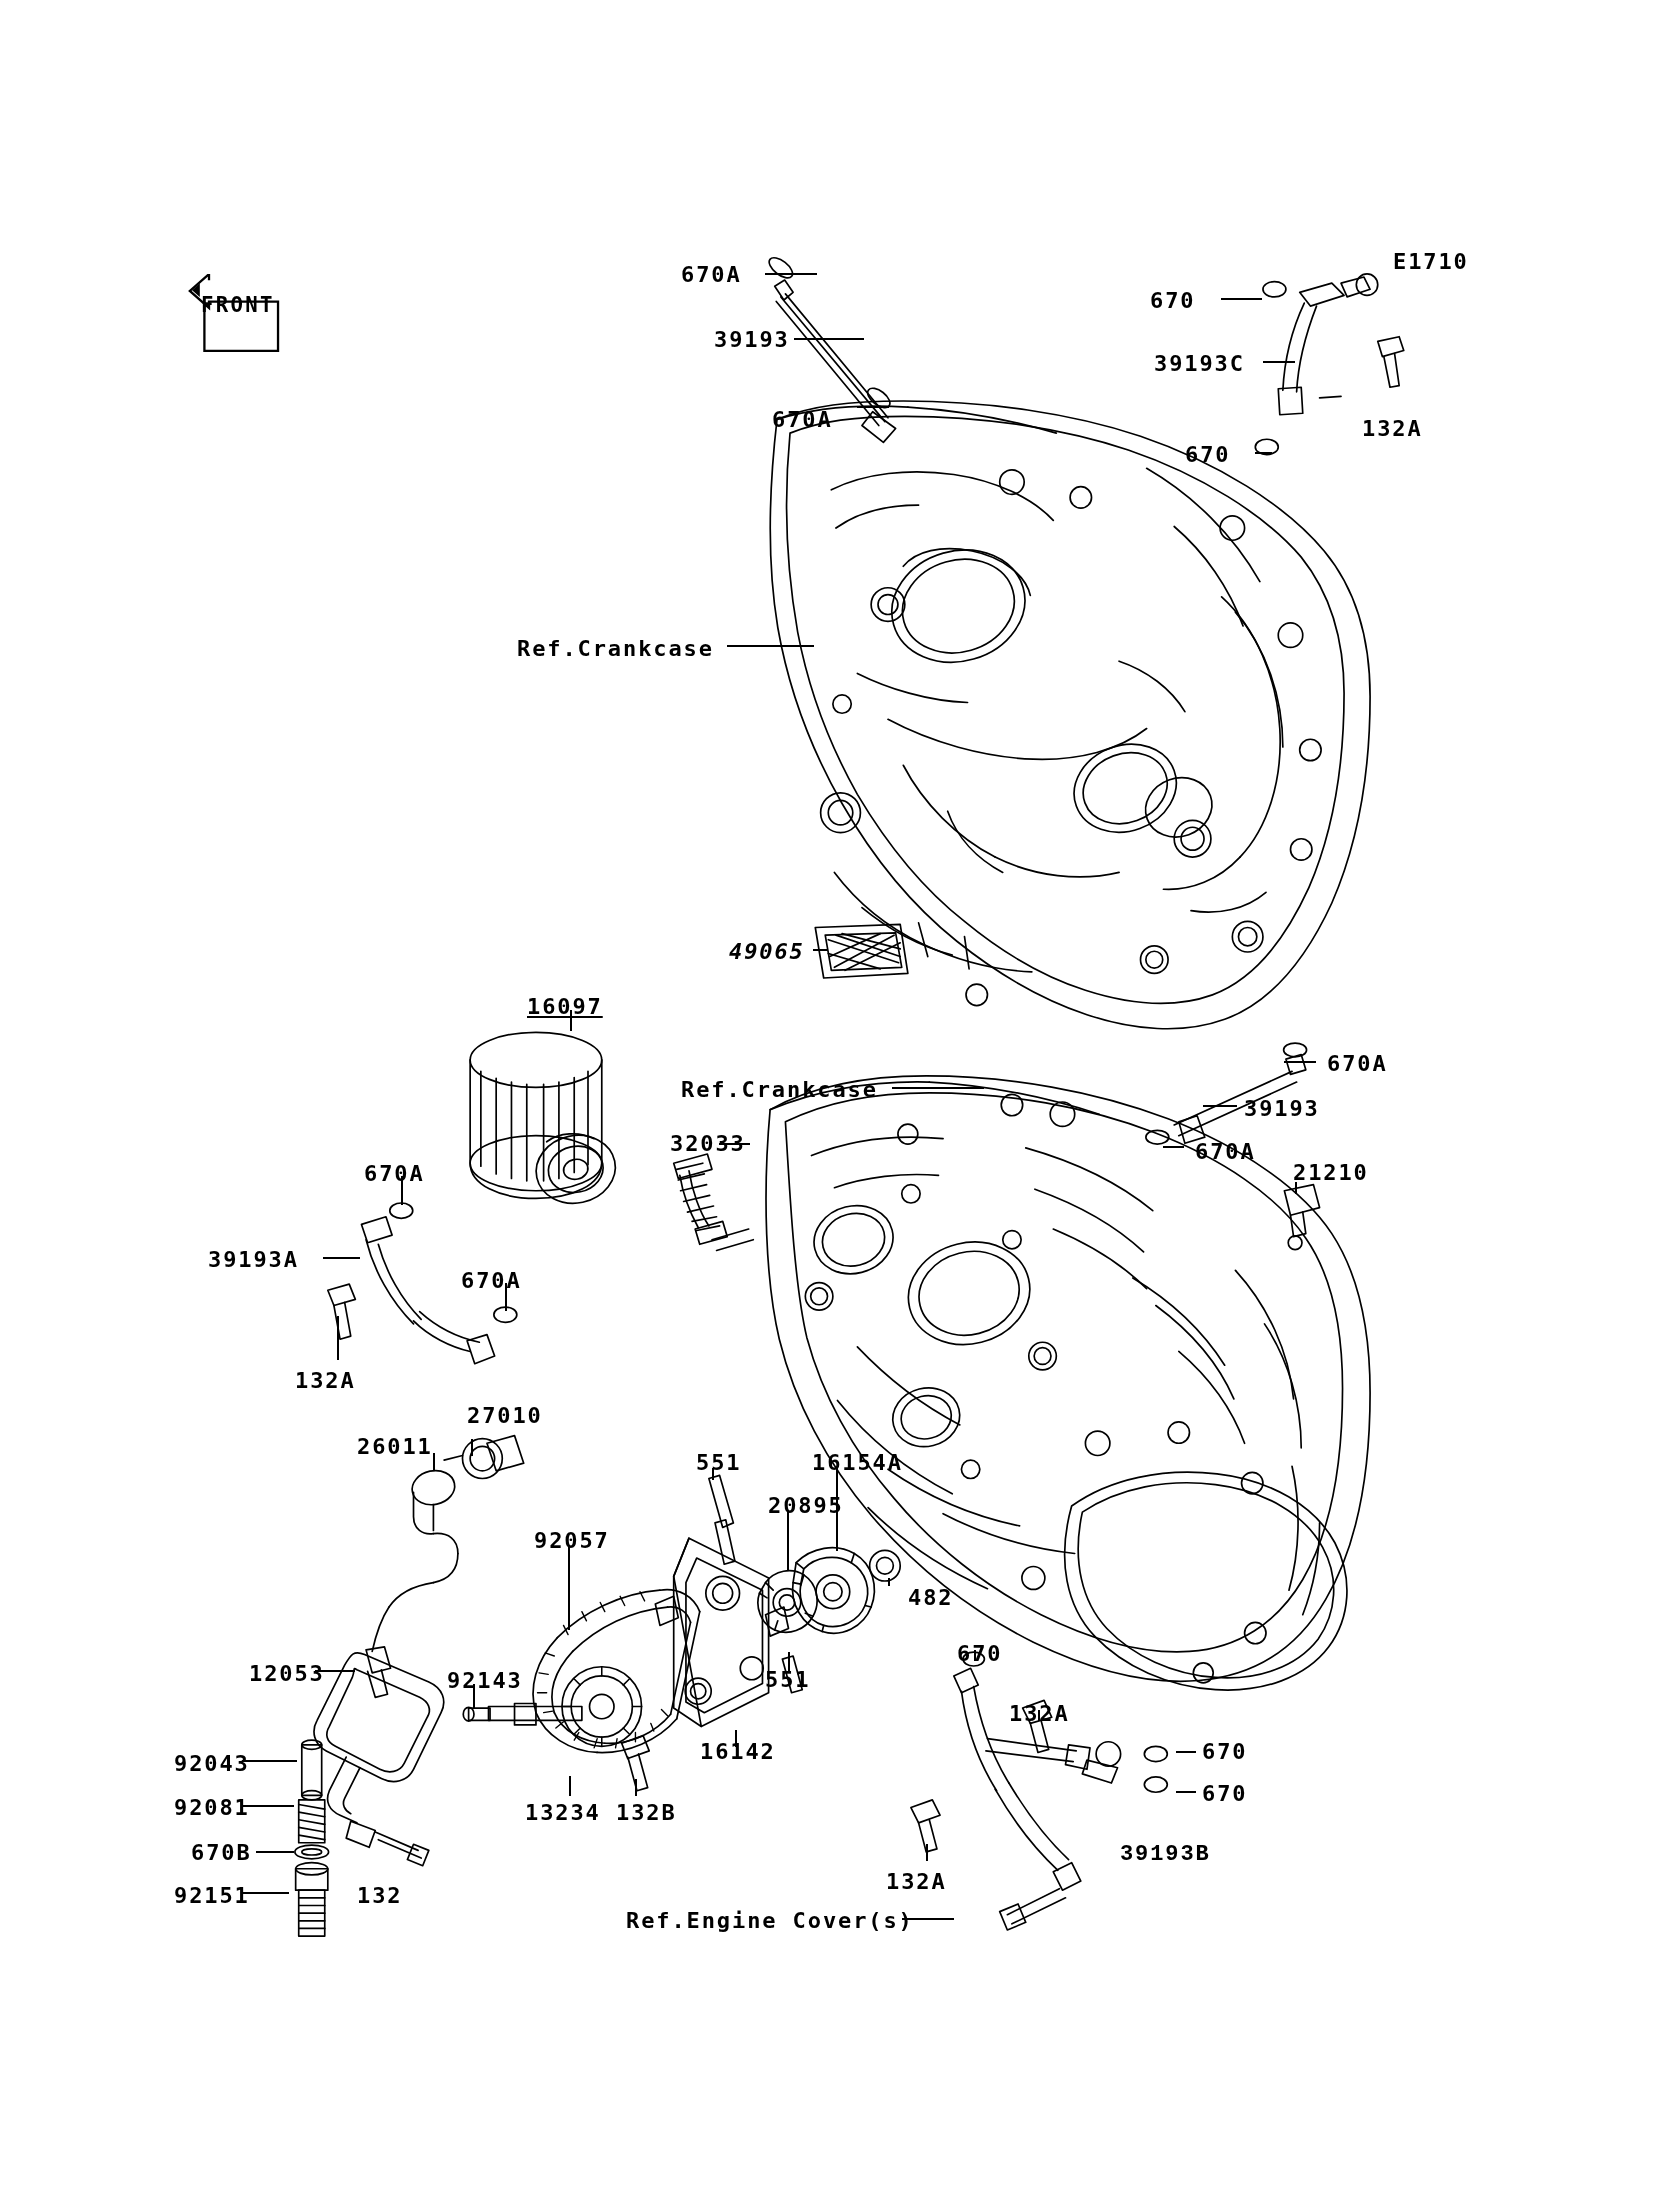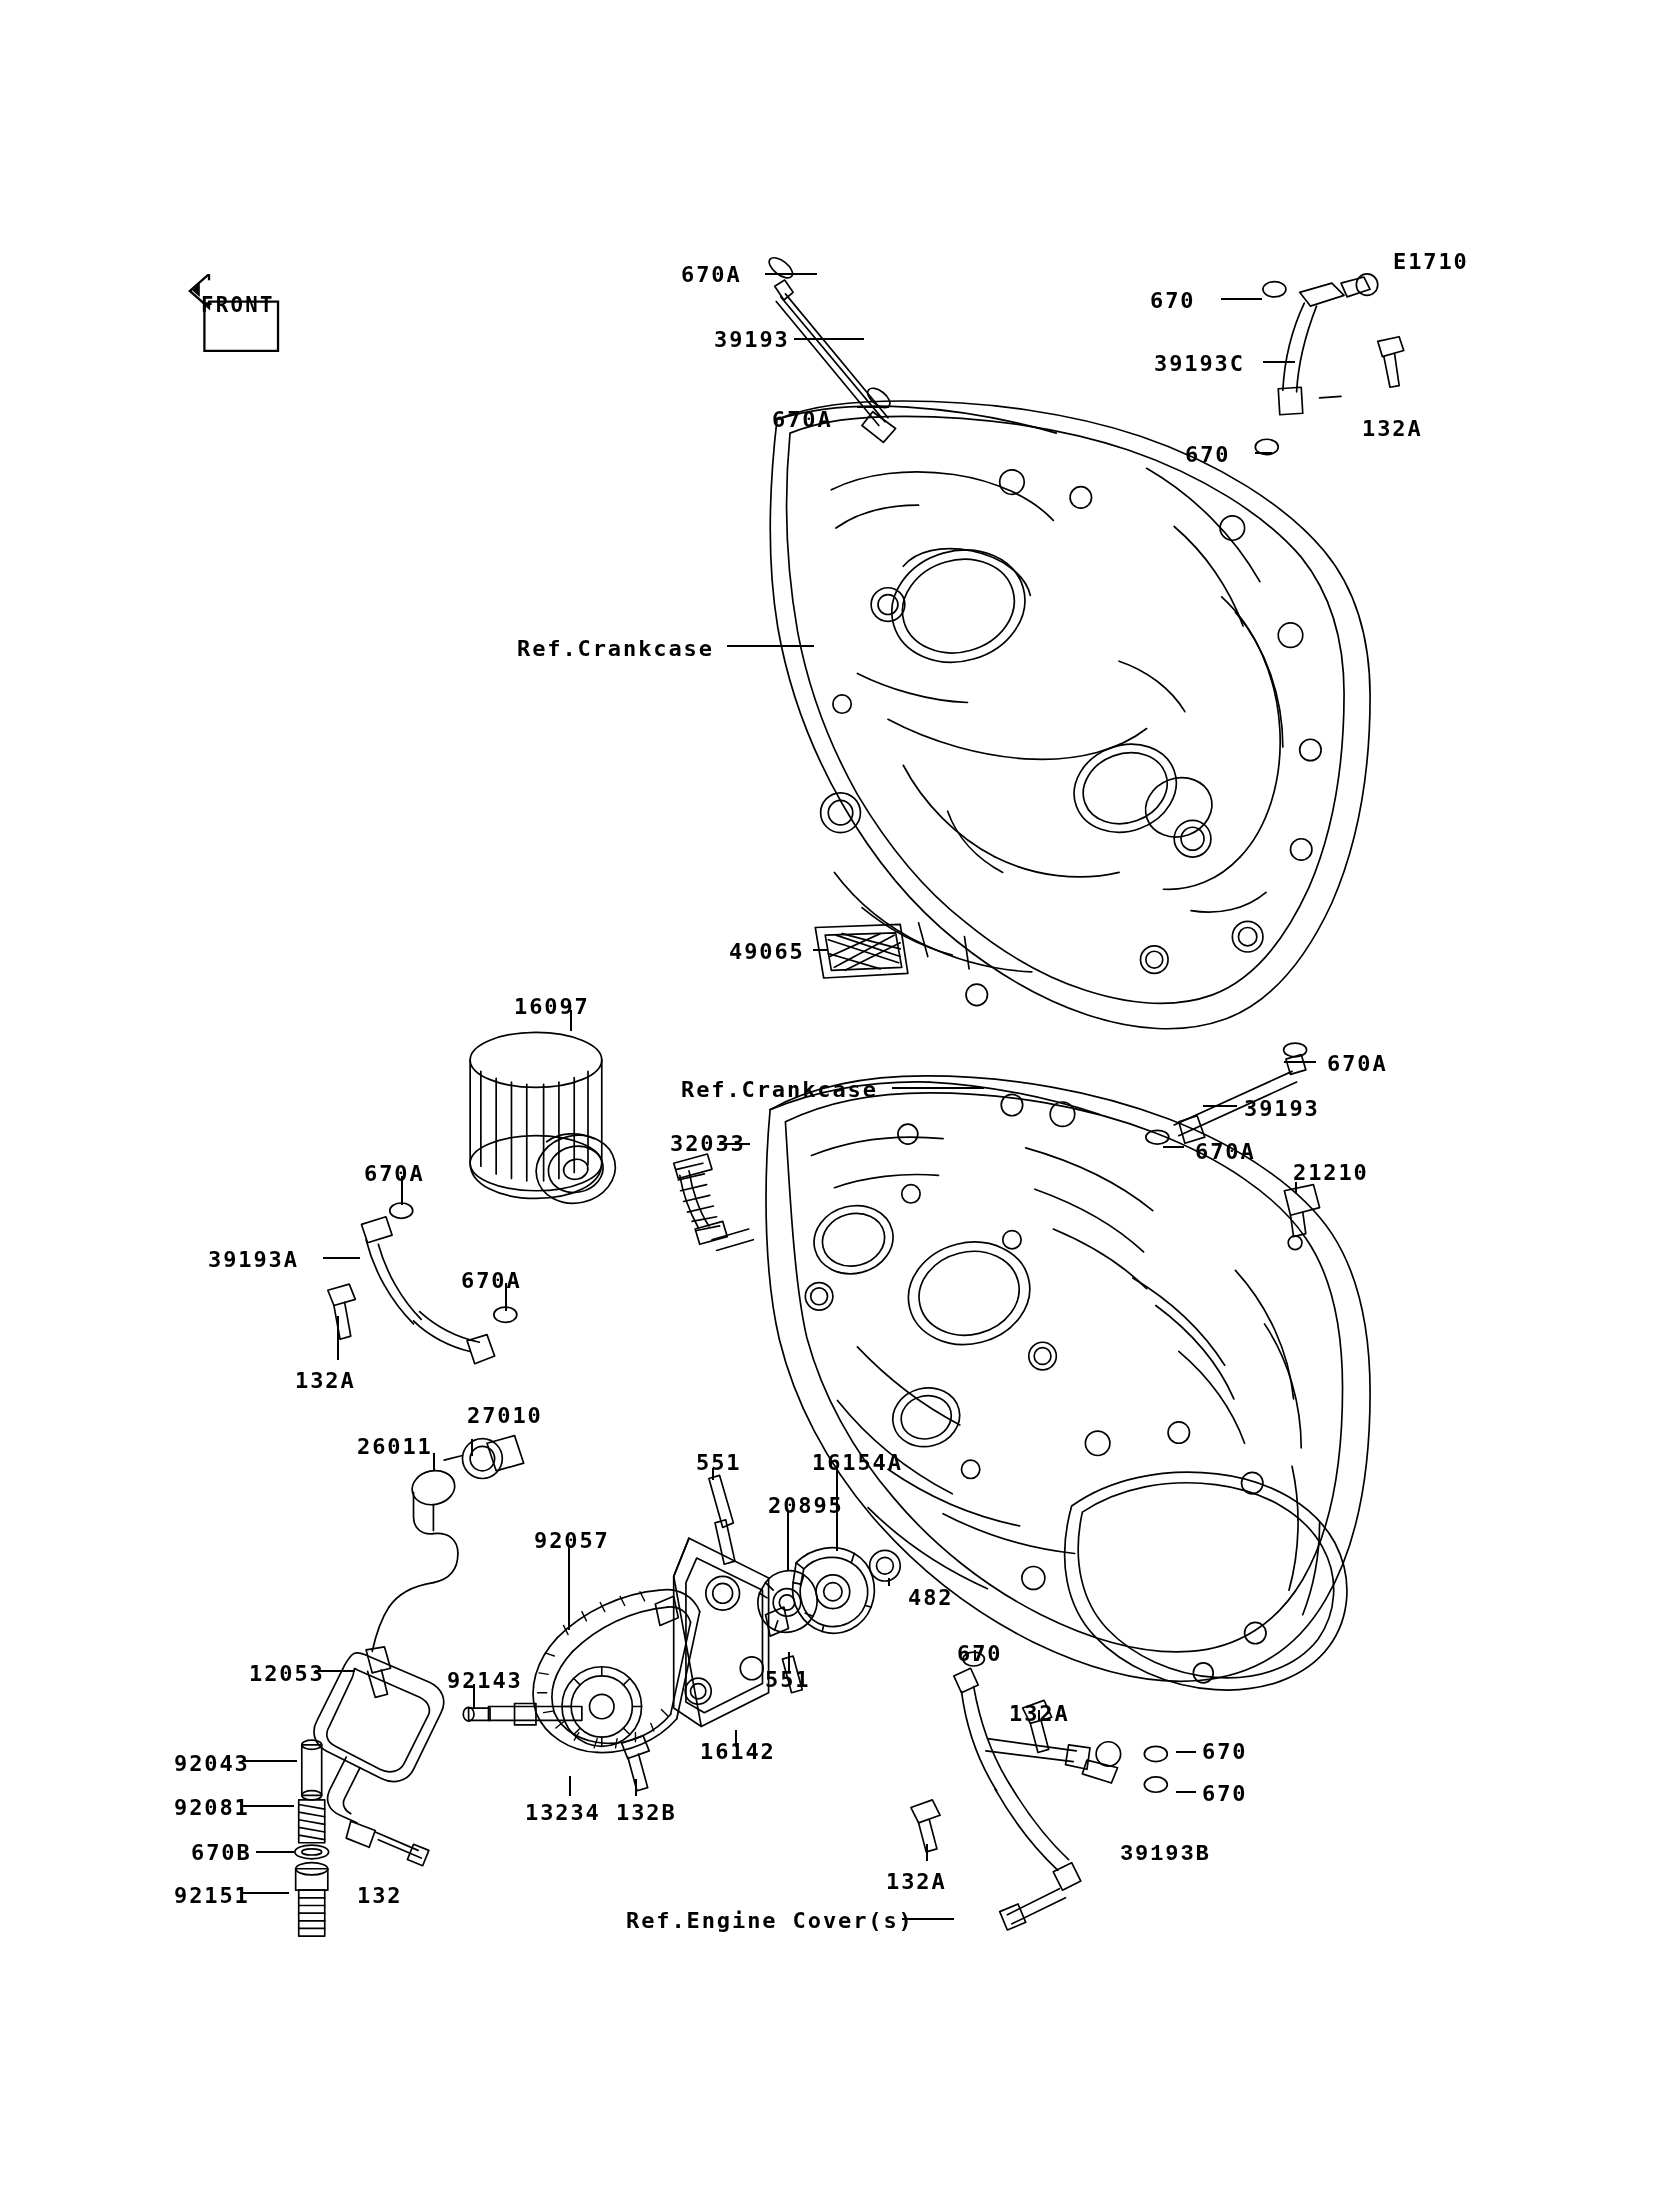--- a/index.html
+++ b/index.html
@@ -460,22 +460,22 @@
 
   <div class="label" style="left:1393px; top:251px;">E1710</div>
   <div class="label" style="left:681px; top:264px;">670A</div>
   <div class="label" style="left:714px; top:329px;">39193</div>
   <div class="label" style="left:772px; top:409px;">670A</div>
   <div class="label" style="left:1150px; top:290px;">670</div>
   <div class="label" style="left:1154px; top:353px;">39193C</div>
   <div class="label" style="left:1362px; top:418px;">132A</div>
   <div class="label" style="left:1185px; top:444px;">670</div>
   <div class="label" style="left:517px; top:638px;">Ref.Crankcase</div>
-  <div class="label" style="left:729px; top:941px;">49065</div>
-  <div class="label" style="left:514px; top:996px;">16097</div>
+  <div class="label" style="left:729px; top:941px;font-style:italic;">49065</div>
+  <div class="label" style="left:527px; top:996px;text-decoration:underline;">16097</div>
   <div class="label" style="left:681px; top:1079px;">Ref.Crankcase</div>
   <div class="label" style="left:1327px; top:1053px;">670A</div>
   <div class="label" style="left:1244px; top:1098px;">39193</div>
   <div class="label" style="left:1195px; top:1141px;">670A</div>
   <div class="label" style="left:1293px; top:1162px;">21210</div>
   <div class="label" style="left:670px; top:1133px;text-align:right;">32033</div>
   <div class="label" style="left:364px; top:1163px;">670A</div>
   <div class="label" style="left:208px; top:1249px;">39193A</div>
   <div class="label" style="left:461px; top:1270px;">670A</div>
   <div class="label" style="left:295px; top:1370px;">132A</div>

